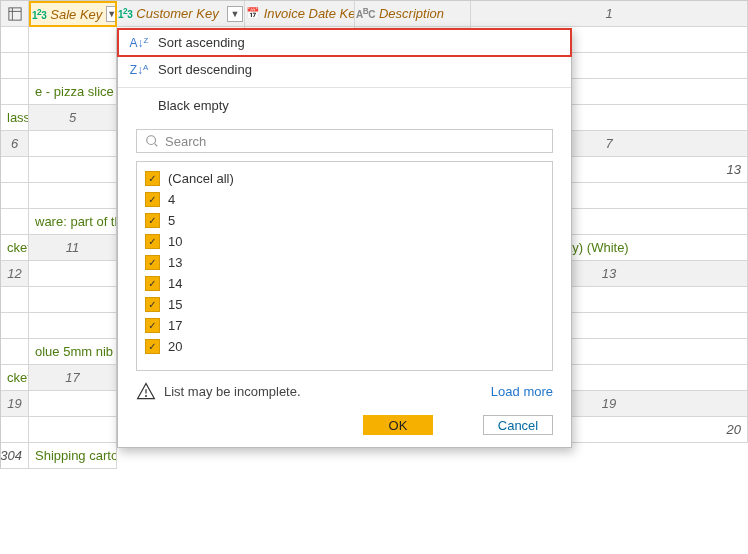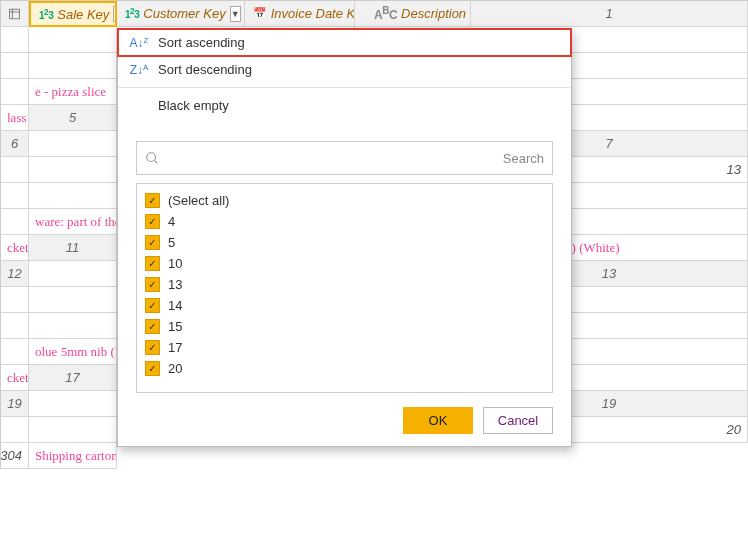--- a/index.html
+++ b/index.html
@@ -28,45 +28,45 @@
     align-items: center;
     padding: 0 6px;
     overflow: hidden;
     white-space: nowrap;
   }
   .hdr {
     background: #f1f1f1;
     font-weight: 400;
     color: #444;
     position: relative;
-    padding: 0 8px;
+    padding: 0 1px;
   }
   .hdr.corner { justify-content: center; }
   .hdr.corner svg { width: 14px; height: 14px; stroke: #555; }
   .hdr.rownum {
     background: #f1f1f1;
     justify-content: center;
     color: #666;
     font-style: italic;
   }
   .colhdr { display: flex; align-items: center; gap: 4px; width: 100%; }
   .colhdr .type { font-size: 11px; color: #888; display:flex; align-items:center; }
   .colhdr .type .n123 { color:#0a7; font-size:10px; font-weight:600; letter-spacing:-0.5px; }
   .colhdr .type .cal { color:#555; }
-  .colhdr .type .abc { color:#888; font-size:12px; font-weight:600; letter-spacing:-0.5px;margin-left:11px; }
+  .colhdr .type .abc { color:#888; font-size:10px; font-weight:600; letter-spacing:-0.5px; }
   .colhdr .name { flex: 1; color:#a16207; font-style: italic; }
   .colhdr .drop {
     width: 16px; height: 16px; border:1px solid #aaa; background:#fff;
     display:flex; align-items:center; justify-content:center; color:#555;
     font-size: 9px;
   }
   .hdr.active { border: 2px solid #f6b100; background:#fff4d6; }
   .datacell.num { justify-content:flex-end; font-style: italic; color:#555; }
   .datacell.date { justify-content:flex-end; font-style: italic; color:#555; }
-  .datacell.text { color:#ec4899;font-family:Liberation Serif, serif; }
+  .datacell.text { color:#4d7c0f; }
   
   .dropdown {
     position:absolute;
     top: 28px; left: 117px;
     width: 455px;
     background:#fff;
     border:1px solid #bbb;
     box-shadow: 2px 4px 10px rgba(0,0,0,0.25);
     z-index: 10;
     padding-bottom: 12px;
@@ -79,28 +79,27 @@
   }
   .dd-item .ico { width:18px; display:flex; justify-content:center; color:#3a78cc; font-size:12px; }
   .dd-sep { height:1px; background:#e2e2e2; margin:4px 0; }
   .dd-item.highlight {
     outline: 2px solid #e03a2c;
     outline-offset: -1px;
   }
   .dd-item.numfilters { justify-content:space-between; }
   .dd-item.numfilters .chev { color:#888; }
   .searchbox {
-    margin: 22px 18px 8px 18px;
+    margin: 10px 18px 8px 18px;
     border:1px solid #ccc;
     display:flex; align-items:center;
-    height: 34px;
+    height: 24px;
     padding: 0 8px;
     gap:6px;
     color:#888;
-    justify-content:space-between;
   }
   .values-box {
     margin: 0 18px;
     border:1px solid #ccc;
     height: 210px;
     overflow-y: scroll;
     padding: 6px 8px;
     position:relative;
   }
   .values-box::-webkit-scrollbar { width:10px; }
@@ -116,25 +115,25 @@
     display:flex; align-items:center; justify-content:space-between;
   }
   .footer-row .warn { display:flex; align-items:center; gap:8px; color:#444; }
   .footer-row .warn svg { width:20px; height:20px; stroke:#333; fill:none; stroke-width:1.5; }
   .loadmore { color:#2277cc; cursor:pointer; }
   .buttons {
     margin: 14px 18px 0 18px;
     display:flex; justify-content:flex-end; gap:10px;
   }
   .btn {
-    min-width:70px; height:27px; display:flex; align-items:center; justify-content:center;
+    min-width:70px; height:20px; display:flex; align-items:center; justify-content:center;
     cursor:pointer; font-size:13px;
   }
   .btn.ok { background:#f6b100; color:#222; border:none; }
-  .btn.cancel { background:#fff; border:1px solid #bbb; color:#701a75; }
+  .btn.cancel { background:#fff; border:1px solid #bbb; color:#0369a1;margin-left:40px; }
 </style>
 </head>
 <body>
 
 <div class="grid" id="grid">
     <div class="cell hdr corner">
       <svg viewBox="0 0 16 16" fill="none" stroke="#666" stroke-width="1">
         <rect x="1" y="1" width="14" height="14"></rect>
         <line x1="1" y1="5" x2="15" y2="5"></line>
         <line x1="5" y1="1" x2="5" y2="15"></line>
@@ -292,21 +291,21 @@
   <div class="searchbox">
     <svg width="14" height="14" viewBox="0 0 16 16" fill="none" stroke="#999" stroke-width="1.3">
         <circle cx="7" cy="7" r="5"></circle>
         <path d="M11 11l3 3"></path>
       </svg>
     <span>Search</span>
   </div>
   <div class="values-box">
     <div class="val-row">
       <span class="chk">✓</span>
-      <span>(Select all)</span>
+      <span>(Cancel all)</span>
     </div>
     <div id="vals">
         <div class="val-row">
           <span class="chk">✓</span>
           <span>4</span>
         </div>
         <div class="val-row">
           <span class="chk">✓</span>
           <span>5</span>
         </div>
@@ -328,18 +327,29 @@
         </div>
         <div class="val-row">
           <span class="chk">✓</span>
           <span>17</span>
         </div>
         <div class="val-row">
           <span class="chk">✓</span>
           <span>20</span>
         </div>
       </div>
+  </div>
+  <div class="footer-row">
+    <span class="warn">
+      <svg viewBox="0 0 24 24">
+          <path d="M12 3 L22 21 L2 21 Z"></path>
+          <line x1="12" y1="10" x2="12" y2="15"></line>
+          <circle cx="12" cy="18" r="0.5" fill="#333"></circle>
+        </svg>
+      <span>List may be incomplete.</span>
+    </span>
+    <span class="loadmore">Load more</span>
   </div>
   <div class="buttons">
     <div class="btn ok">OK</div>
     <div class="btn cancel">Cancel</div>
   </div>
 </div>
 
 </body></html>

